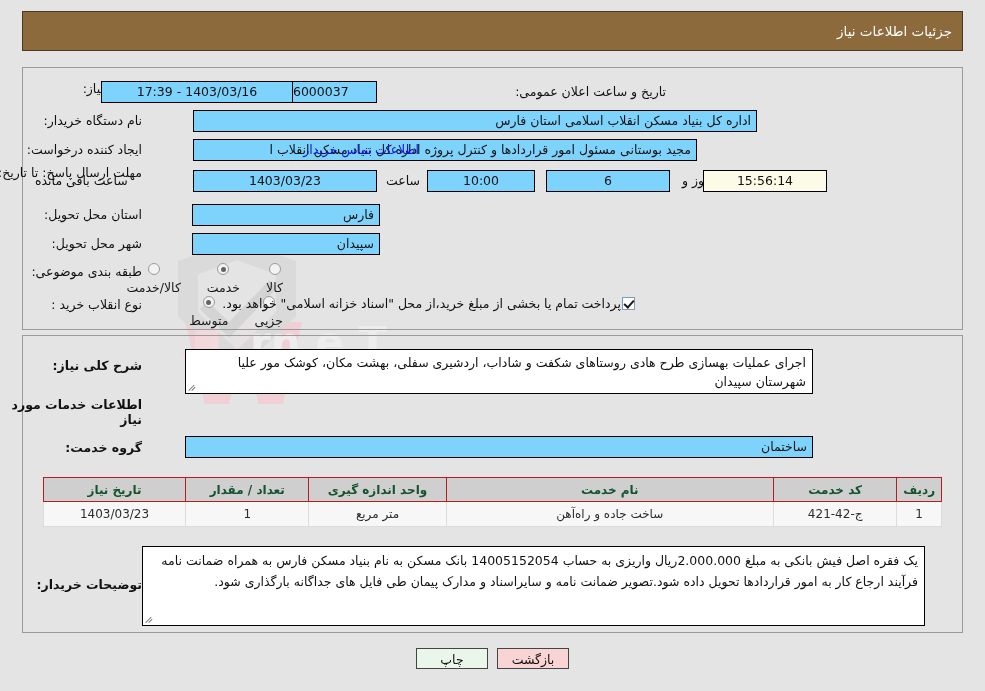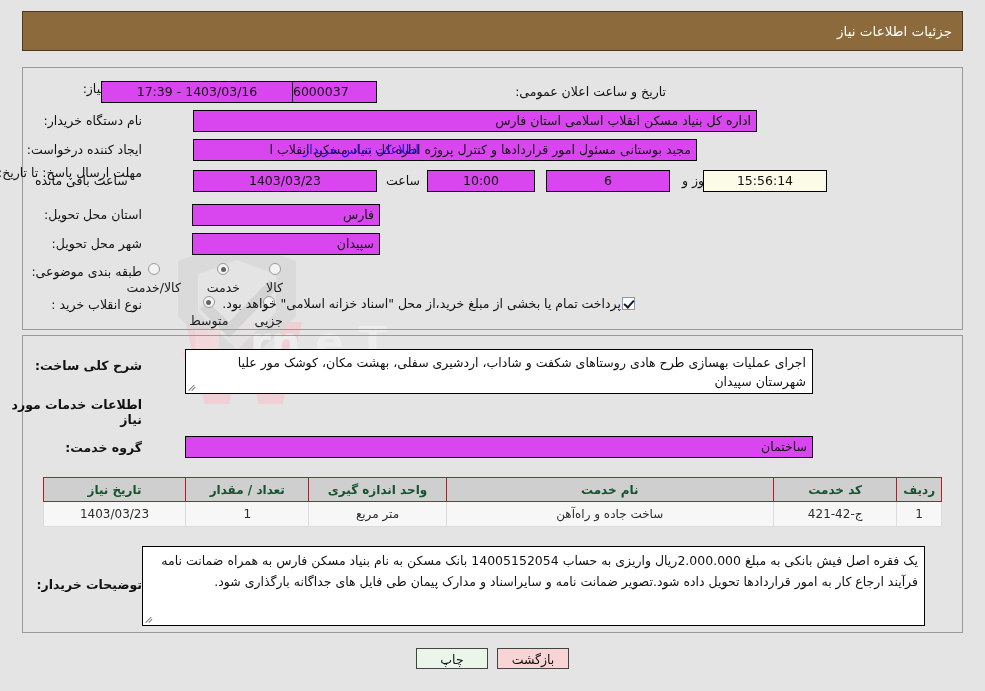--- a/index.html
+++ b/index.html
@@ -139,21 +139,21 @@
     direction: rtl;
     z-index: 9;
   }
   .lbl {
     text-align: right;
     font-size: 12.5px;
     color: #111;
     white-space: nowrap;
   }
   .fld {
-    background: #d946ef;
+    background: #7dd3fc;
     border: 1px solid #000000;
     box-sizing: border-box;
     height: 22px;
     line-height: 20px;
     font-size: 12.5px;
     padding: 0 5px;
     text-align: center;
     color: #111;
     overflow: hidden;
     white-space: nowrap;
@@ -425,21 +425,21 @@
     </div>
   </div>
 
 <div class="row" style="top:296px; right:350px; gap:1px; z-index:9;justify-content:flex-end;">
   <span class="chk on"></span>
   <span class="plain">پرداخت تمام یا بخشی از مبلغ خرید،از محل "اسناد خزانه اسلامی" خواهد بود.</span>
 </div>
 
 <div class="panel" id="panel-mid"></div>
 
-<div class="section-title" style="top:358px; right:843px;">شرح کلی ساخت:</div>
+<div class="section-title" style="top:358px; right:843px;">شرح کلی نیاز:</div>
 <div class="tbox" style="position:absolute; top:349px; right:172px; width:628px; height:45px; z-index:9;">
   <span>اجرای عملیات بهسازی طرح هادی روستاهای شکفت و شاداب، اردشیری سفلی، بهشت مکان، کوشک مور علیا شهرستان سپیدان</span>
   <span class="grip"></span>
 </div>
 
 <div class="section-title" style="top:397px; right:843px;">اطلاعات خدمات مورد نیاز</div>
 
 <div class="section-title" style="top:440px; right:843px;">گروه خدمت:</div>
 <div class="fld rightalign" style="position:absolute; top:436px; right:172px; width:628px; z-index:9;">ساختمان</div>
 

